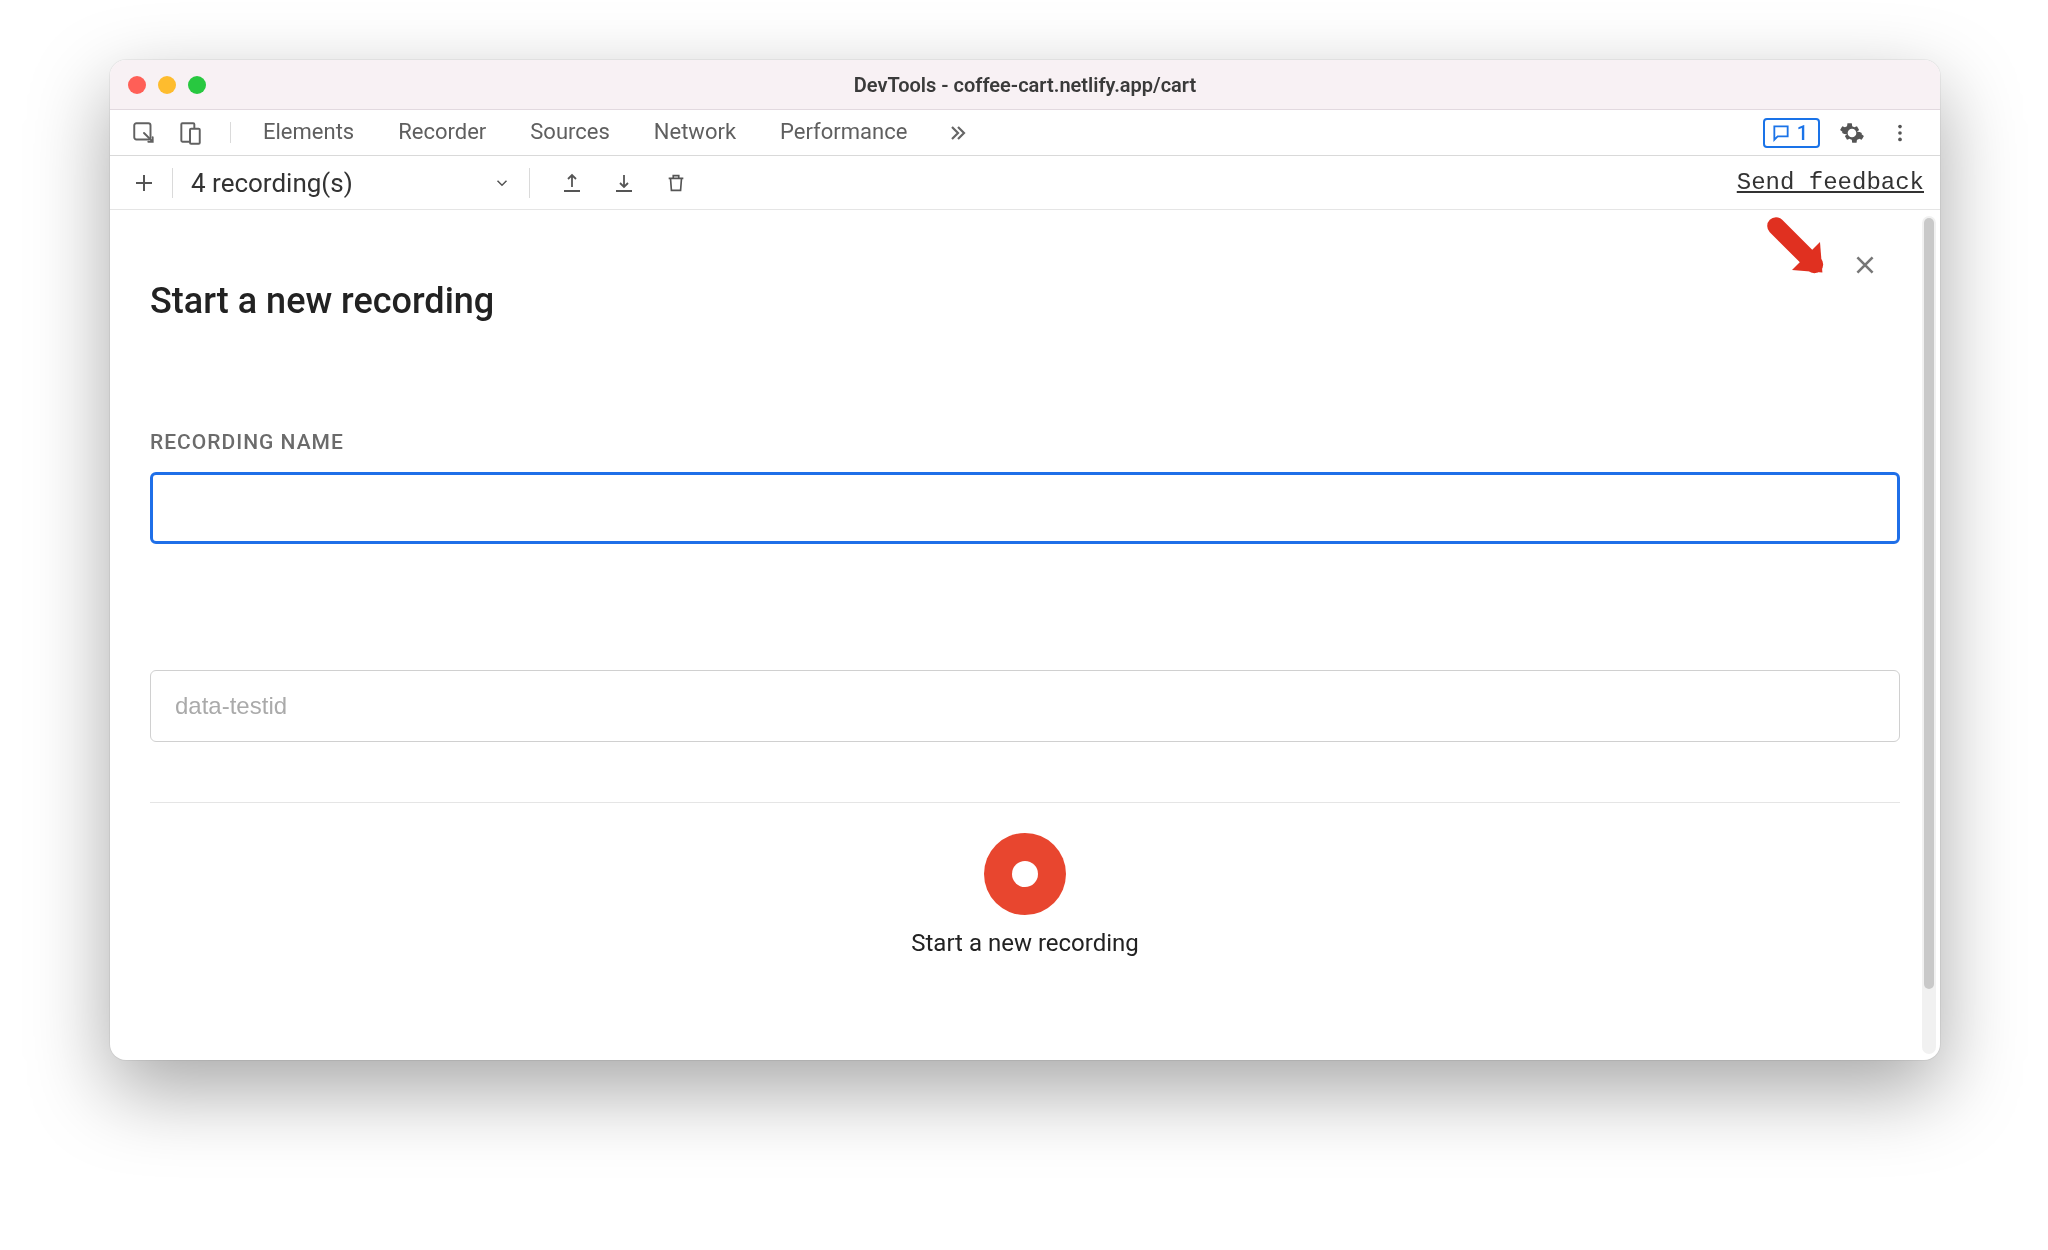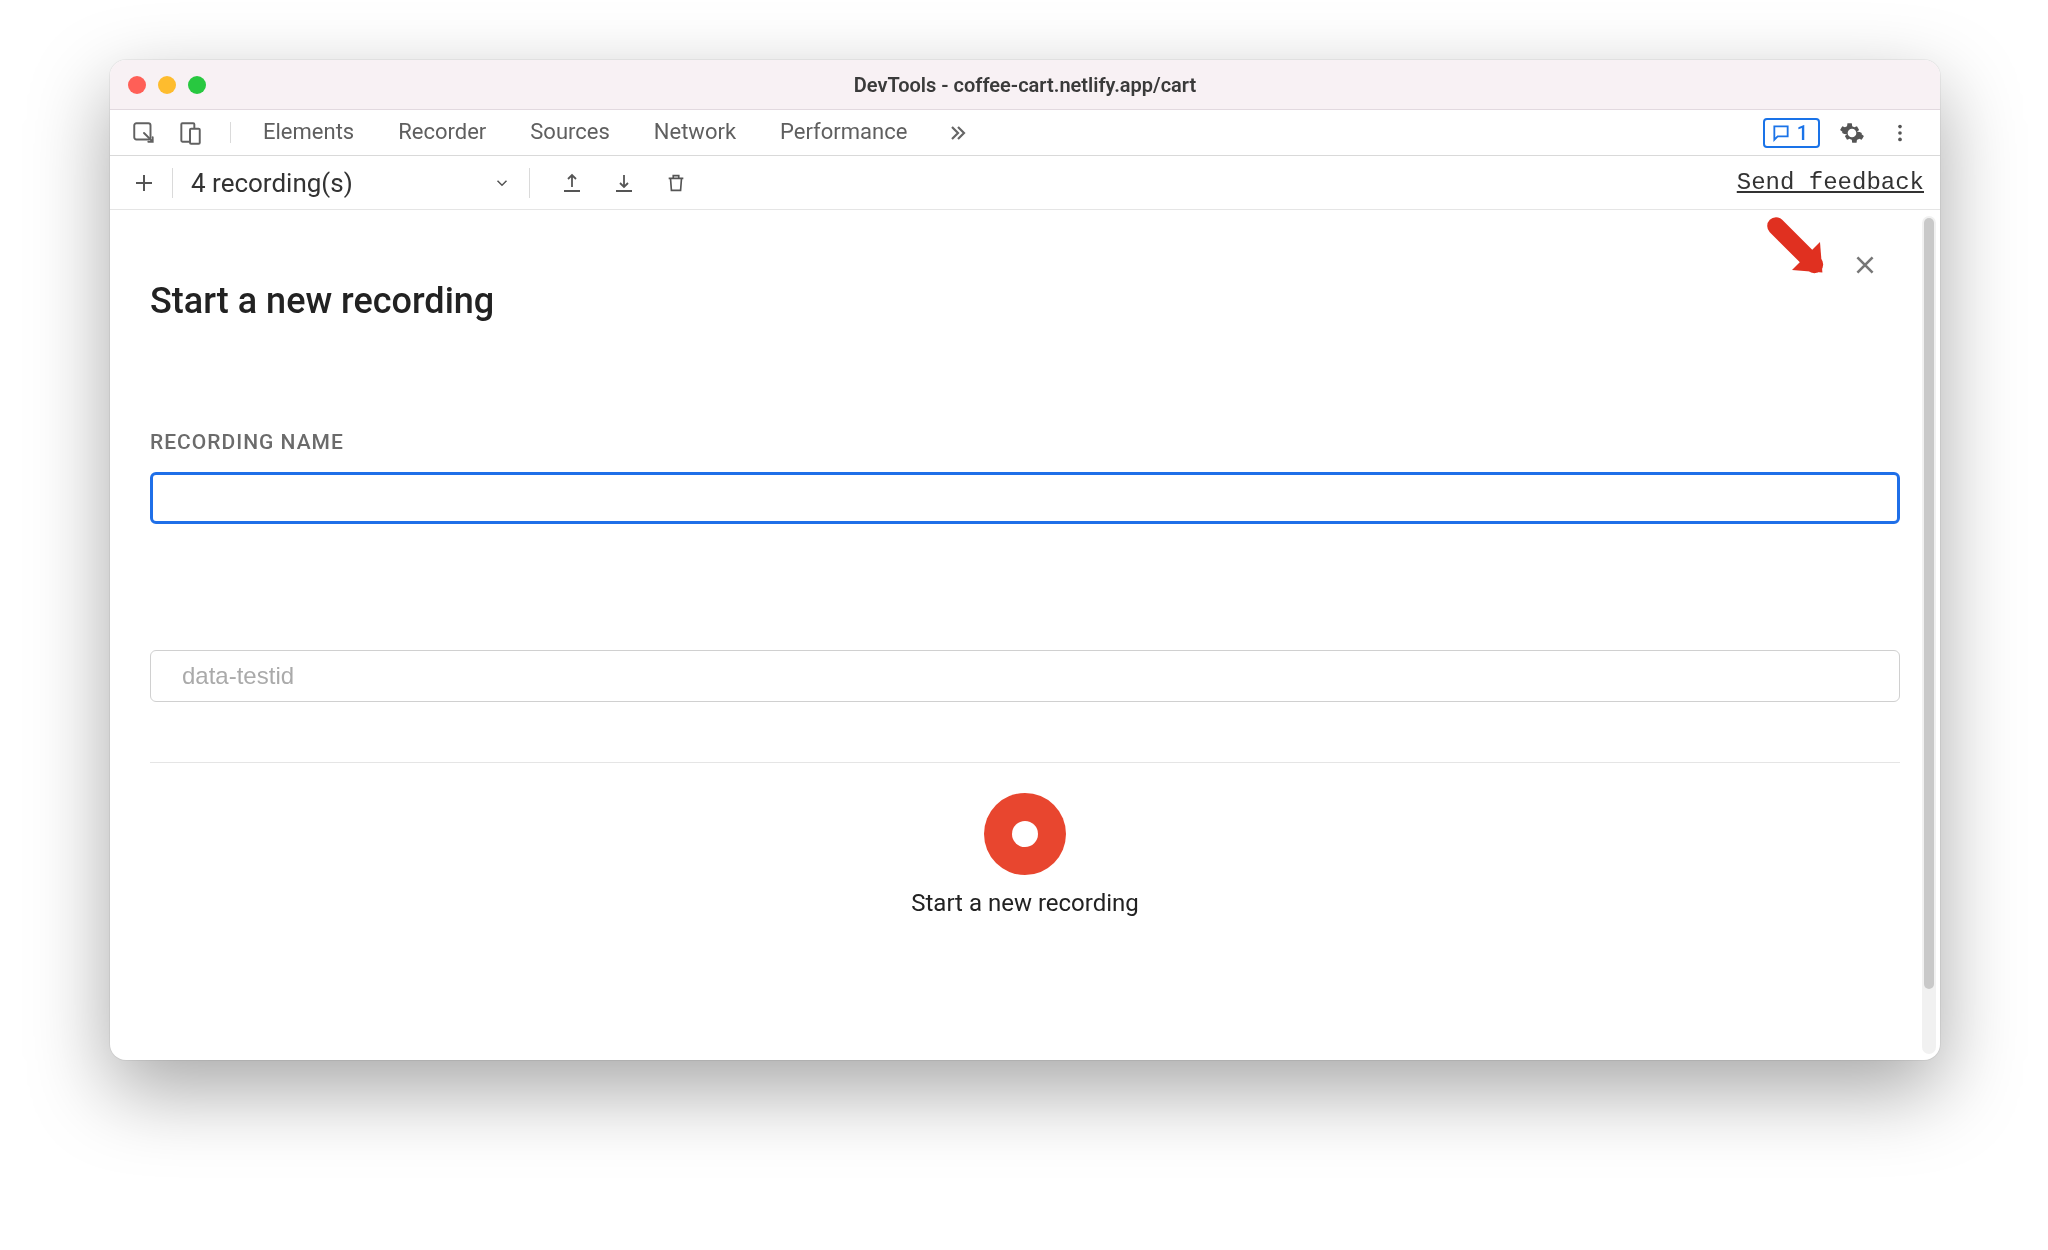--- a/index.html
+++ b/index.html
@@ -148,23 +148,23 @@
     display:flex; align-items:center; gap:10px;
   }
   .help-icon {
     width:22px; height:22px; border:2px solid #777; border-radius:50%;
     display:inline-flex; align-items:center; justify-content:center;
     font-size:15px; color:#666; cursor:pointer;
   }
   .text-input {
     margin-top: 18px;
     width: 100%;
-    height: 52px;
+    height: 72px;
     font-size: 24px;
-    padding: 0 31px;
+    padding: 0 24px;
     border: 1px solid #d0d0d0;
     border-radius: 6px;
     color:#333;
   }
   .text-input.focused {
     border: 3px solid #1f6fe8;
     outline: none;
   }
   .text-input::placeholder { color:#aaa; }
   .divider {

